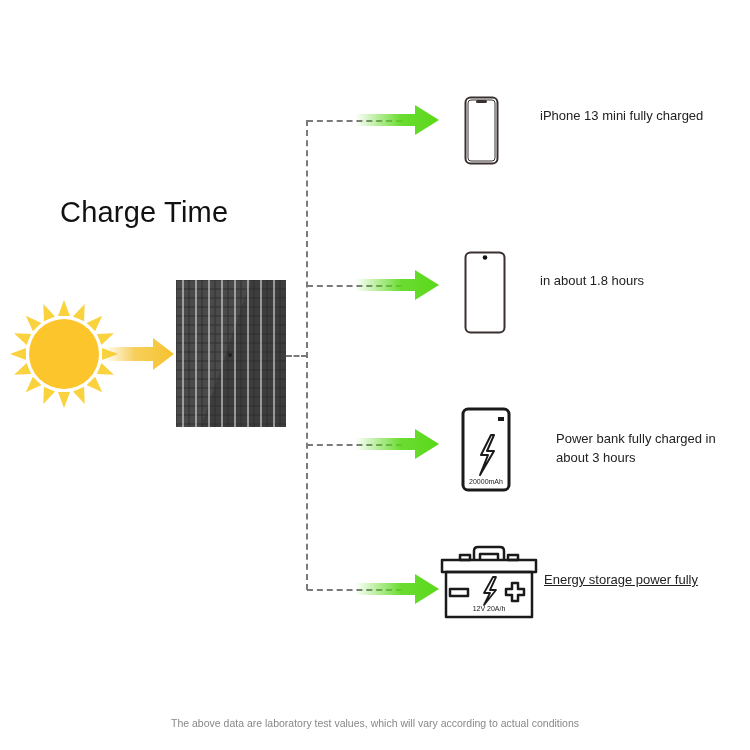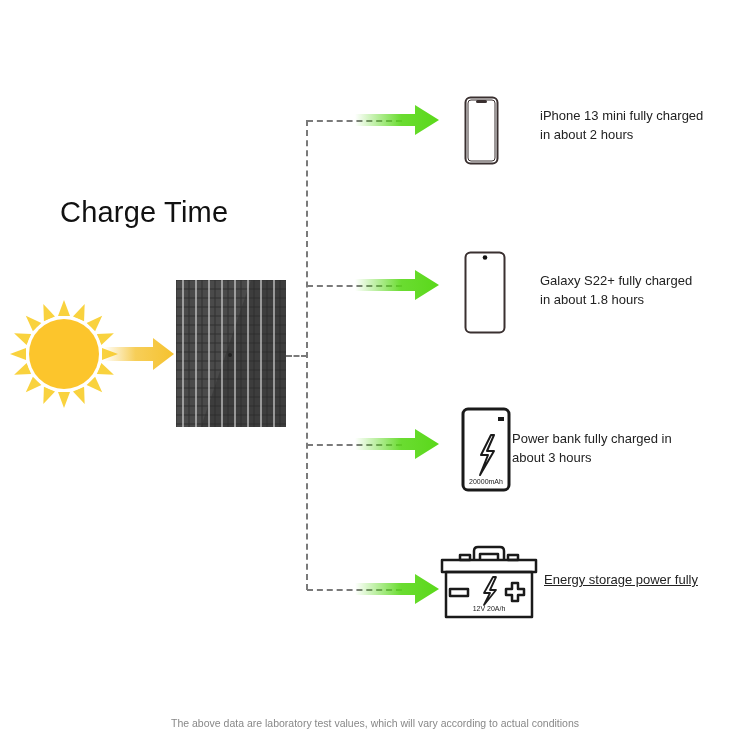--- a/index.html
+++ b/index.html
@@ -104,41 +104,39 @@
   <path d="M0,10 L60,10 L60,1 L84,16 L60,31 L60,22 L0,22 Z" fill="url(#garr)"></path>
 </svg>
 
 <svg class="abs" style="left:464px;top:96px;" width="35" height="70" viewBox="0 0 35 70">
   <rect x="1.5" y="1.5" width="32" height="66" rx="5" fill="#fff" stroke="#3a3030" stroke-width="2"></rect>
   <rect x="4" y="4" width="27" height="61" rx="3" fill="none" stroke="#3a3030" stroke-width="1"></rect>
   <rect x="12" y="4" width="11" height="3" rx="1.5" fill="#3a3030"></rect>
 </svg>
 <div class="abs desc" style="left:540px;top:106px;">
   <div>iPhone 13 mini fully charged</div>
-  <div>in about 2 hours</div>
 </div>
 
 <svg class="abs" style="left:464px;top:251px;" width="42" height="83" viewBox="0 0 42 83">
   <rect x="1.5" y="1.5" width="39" height="80" rx="5" fill="#fff" stroke="#3a3030" stroke-width="2"></rect>
   <circle cx="21" cy="6.5" r="2.3" fill="#111"></circle>
 </svg>
 <div class="abs desc" style="left:540px;top:271px;">
-  <div>Galaxy S22+ fully charged</div>
   <div>in about 1.8 hours</div>
 </div>
 
 <div class="abs" style="left:461px;top:407px;width:50px;height:85px;">
   <svg width="50" height="85" viewBox="0 0 50 85">
     <rect x="2" y="2" width="46" height="81" rx="5" fill="#fff" stroke="#1a1a1a" stroke-width="3"></rect>
     <rect x="37" y="10" width="6" height="4" fill="#1a1a1a"></rect>
     <path d="M30,28 L20,48 L27,48 L19,68 L33,44 L26,44 L33,28 Z" fill="none" stroke="#1a1a1a" stroke-width="2" stroke-linejoin="round"></path>
   </svg>
   <div class="abs" style="left:0;top:71px;width:50px;text-align:center;font-size:7px;">20000mAh</div>
 </div>
-<div class="abs desc" style="left:512px;top:429px;">
+<div class="abs desc" style="left:556px;top:429px;">
   <div>Power bank fully charged in</div>
   <div>about 3 hours</div>
 </div>
 
 <div class="abs" style="left:440px;top:545px;width:98px;height:74px;">
   <svg width="98" height="74" viewBox="0 0 98 74">
     <g fill="none" stroke="#1a1a1a" stroke-width="2.5" stroke-linejoin="round">
       <path d="M34,14 L34,6 Q34,2 38,2 L60,2 Q64,2 64,6 L64,14"></path>
       <path d="M40,14 L40,9 L58,9 L58,14"></path>
       <rect x="20" y="10" width="10" height="5"></rect>

